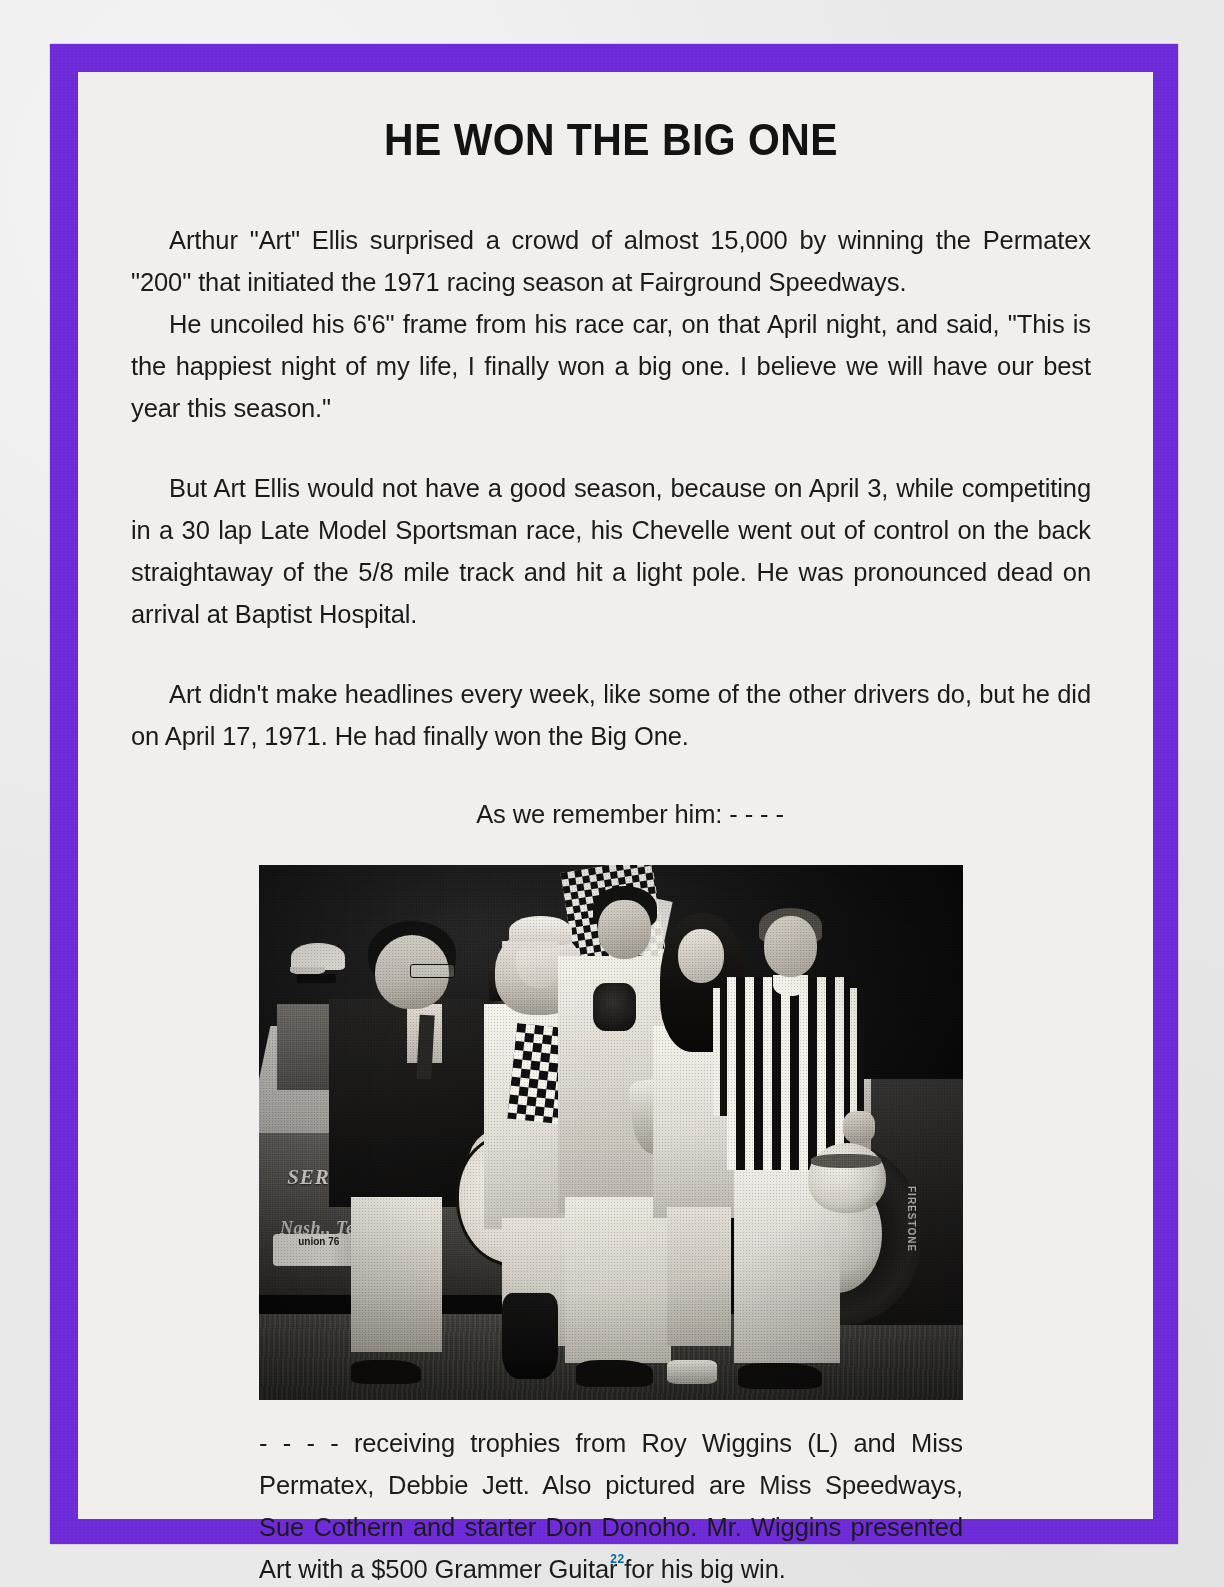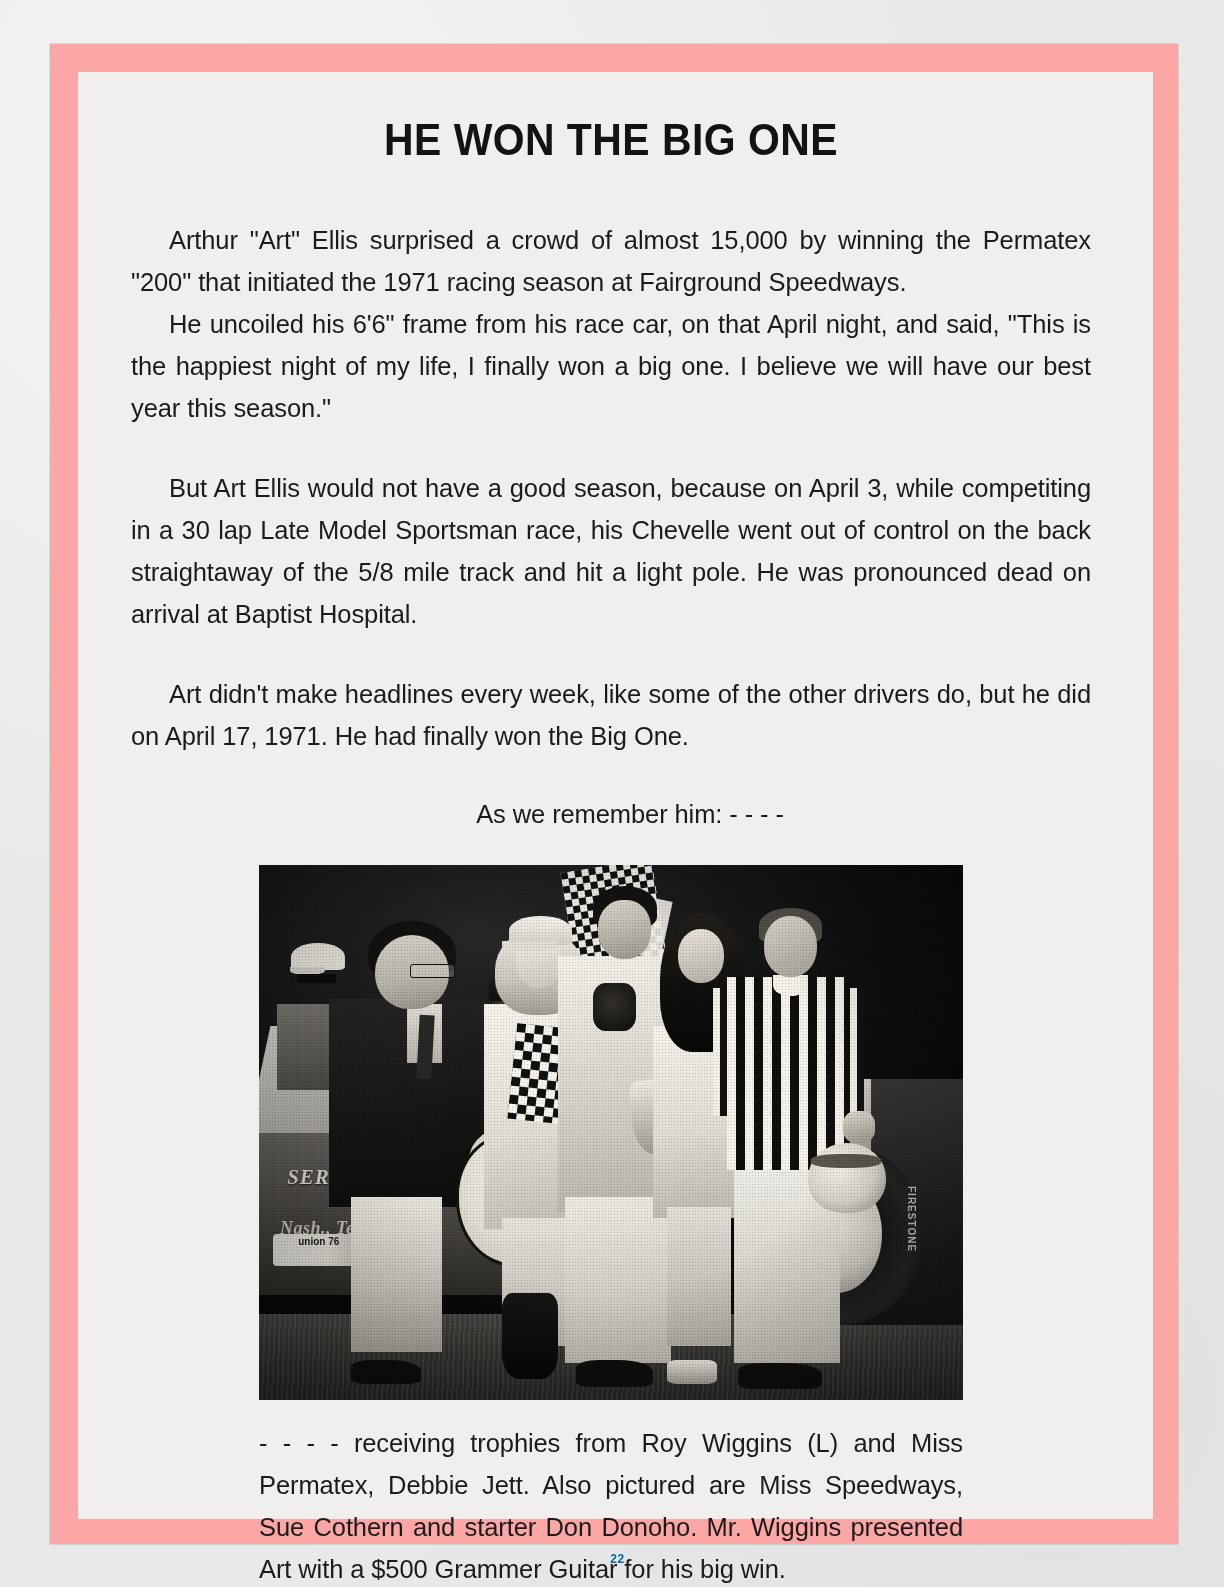--- a/index.html
+++ b/index.html
@@ -35,21 +35,21 @@
     pointer-events: none;
   }
 
   
   #frame {
     position: absolute;
     left: 50px;
     top: 44px;
     width: 1128px;
     height: 1500px;
-    background: #fca5a5;
+    background: #6d28d9;
     box-shadow: 0 0 1px 0 rgba(0,0,0,.6);
   }
   #frame::after {           
     content: "";
     position: absolute;
     inset: 0;
     background:
       repeating-linear-gradient(0deg, rgba(255,255,255,.025) 0 1px, rgba(0,0,0,0) 1px 3px),
       repeating-linear-gradient(90deg, rgba(255,255,255,.02) 0 1px, rgba(0,0,0,0) 1px 4px);
     pointer-events: none;

